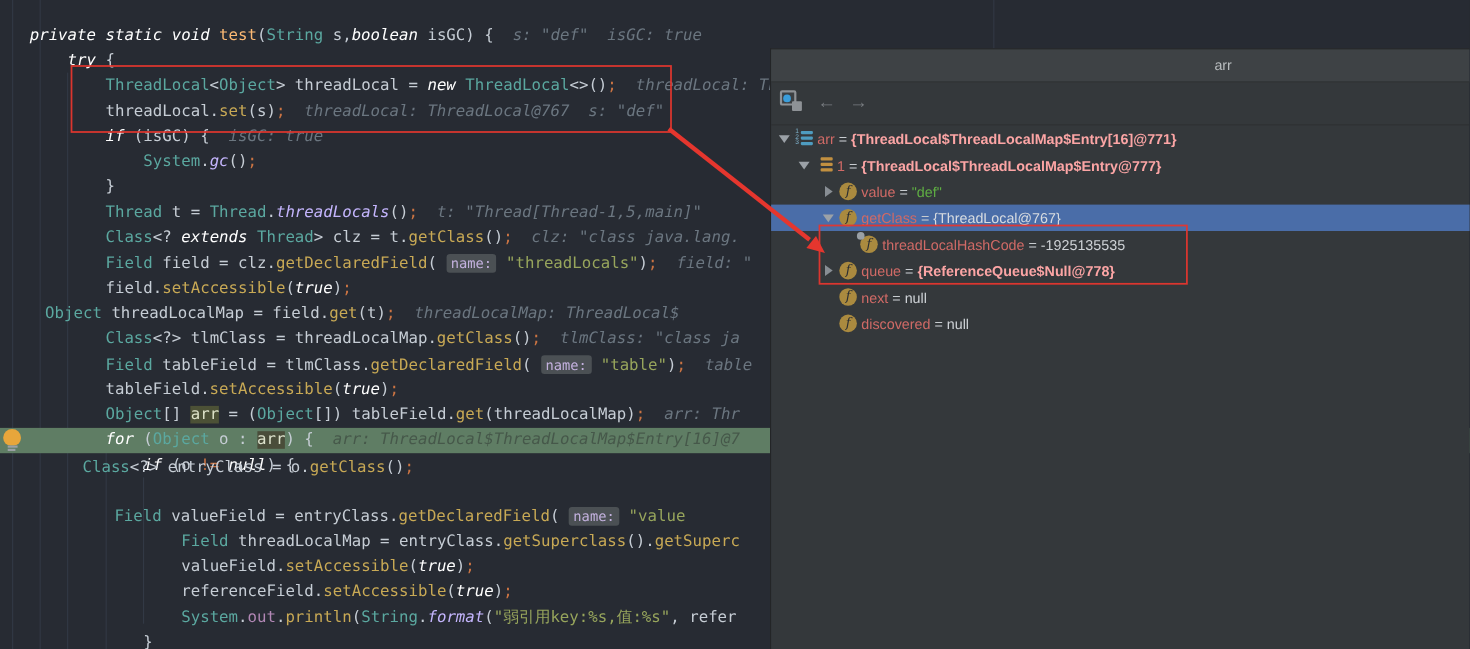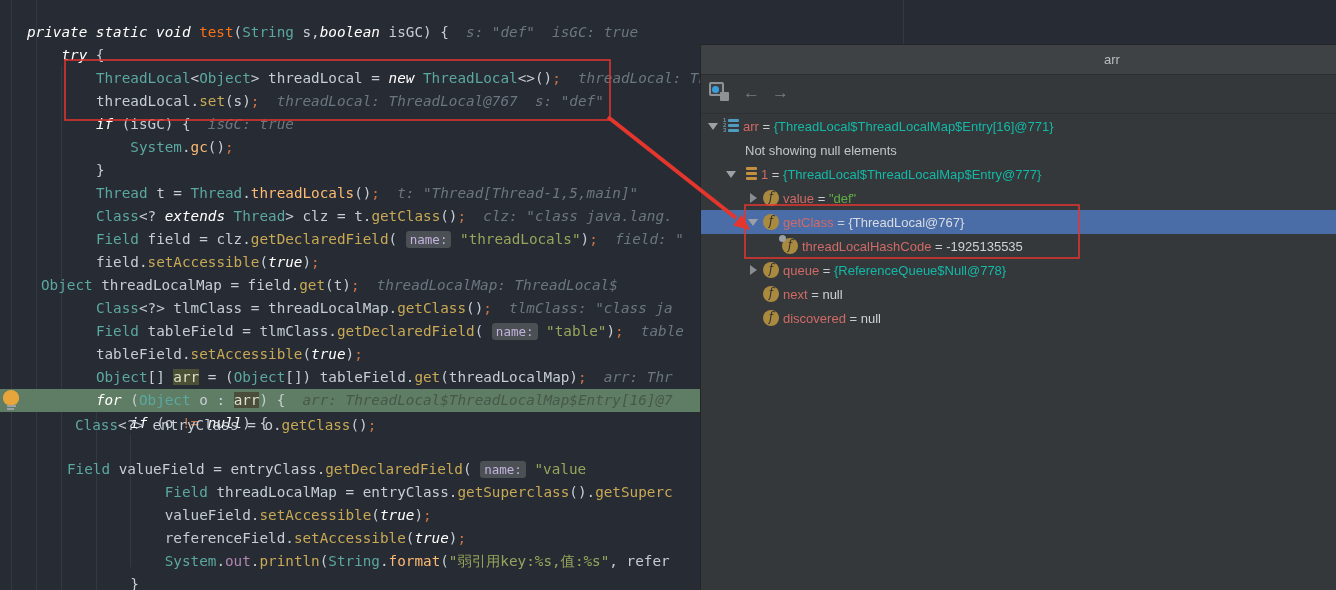--- a/index.html
+++ b/index.html
@@ -7,24 +7,24 @@
               font-family:"Liberation Sans", sans-serif; }
   #stage { position:relative; width:1336px; height:590px; overflow:hidden; }
 
   
   #editor { position:absolute; inset:0; background:#272b33; }
   .vguide { position:absolute; width:1px; background:#323945; }
   .exec-bg { position:absolute; left:0; width:1336px; height:23px; background:#5f7d64; }
   .code-line { position:absolute; left:0; width:1336px; height:23px; line-height:23px;
                white-space:pre; font-family:"DejaVu Sans Mono", monospace; font-size:14.3px; }
   .tk-kw   { color:#ffffff; font-style:italic; }
-  .tk-mdecl{ color:#f97316;text-align:right; }
+  .tk-mdecl{ color:#fdba74;text-align:right; }
   .tk-ty   { color:#5ba8a0; }
   .tk-fn   { color:#c8a955; }
-  .tk-sfn  { color:#fdba74; }
+  .tk-sfn  { color:#c4b5fd; font-style:italic; }
   .tk-v    { color:#c6cdd5; }
   .tk-pn   { color:#c6cdd5; }
   .tk-sc   { color:#cb7443; }
   .tk-str  { color:#97a55c; }
   .tk-fld  { color:#b287b5; }
   .tk-hint { color:#6b7680; font-style:italic; }
   .tk-hintg{ color:#46584a; font-style:italic; }
   .tk-pill { background:#4b5054; color:#c3b1de; border-radius:3px; padding:1px 4px;
              font-size:12.5px; font-style:normal; }
   .tk-hlw  { color:#dde2c8; background:#4c5136; }
@@ -73,21 +73,21 @@
   .ic-f-dot { position:absolute; left:-3px; top:-3px; width:7px; height:7px;
               border-radius:50%; background:#9aa0a5; }
   .ic-arr { position:absolute; left:0; top:1px; width:16px; height:14px; }
   .ic-arr i { position:absolute; left:5px; width:11px; height:3px; border-radius:1px; }
   .ic-arr.blue i { background:#4e9cc0; }
   .ic-arr.orange i { background:#c29040; }
   .ic-arr em { position:absolute; left:0; top:-1px; width:5px; font-style:normal;
                font-size:6px; line-height:5.2px; color:#7fb2cc; }
   .tname { color:#d06a66; }
   .tsep  { color:#c8ccd0; }
-  .tv-ref { color:#14b8a6; }
+  .tv-ref { color:#fca5a5;font-weight:bold; }
   .tv-ref-sel { color:#d8dce0; }
   .tv-str { color:#5fae43; }
   .tv-plain { color:#ced2d6; }
   .tnote { color:#c2c6c9; }
 
   
   #annot { position:absolute; inset:0; pointer-events:none; }
 </style>
 </head>
 <body>
@@ -116,21 +116,21 @@
         <div class="code-line" style="top: 227.5px; padding-left: 95.88px;"><span class="tk-ty">Field</span><span class="tk-v"> field = clz</span><span class="tk-pn">.</span><span class="tk-fn">getDeclaredField</span><span class="tk-pn">( </span><span class="tk-pill">name:</span><span class="tk-str"> "threadLocals"</span><span class="tk-pn">)</span><span class="tk-sc">;</span><span class="tk-hint">  field: "</span></div>
         <div class="code-line" style="top: 250.5px; padding-left: 95.88px;"><span class="tk-v">field</span><span class="tk-pn">.</span><span class="tk-fn">setAccessible</span><span class="tk-pn">(</span><span class="tk-kw">true</span><span class="tk-pn">)</span><span class="tk-sc">;</span></div>
         <div class="code-line" style="top: 273.5px; padding-left: 41px;"><span class="tk-ty">Object</span><span class="tk-v"> threadLocalMap = field</span><span class="tk-pn">.</span><span class="tk-fn">get</span><span class="tk-pn">(</span><span class="tk-v">t</span><span class="tk-pn">)</span><span class="tk-sc">;</span><span class="tk-hint">  threadLocalMap: ThreadLocal$</span></div>
         <div class="code-line" style="top: 296.5px; padding-left: 95.88px;"><span class="tk-ty">Class</span><span class="tk-pn">&lt;?&gt; </span><span class="tk-v">tlmClass = threadLocalMap</span><span class="tk-pn">.</span><span class="tk-fn">getClass</span><span class="tk-pn">()</span><span class="tk-sc">;</span><span class="tk-hint">  tlmClass: "class ja</span></div>
         <div class="code-line" style="top: 319.5px; padding-left: 95.88px;"><span class="tk-ty">Field</span><span class="tk-v"> tableField = tlmClass</span><span class="tk-pn">.</span><span class="tk-fn">getDeclaredField</span><span class="tk-pn">( </span><span class="tk-pill">name:</span><span class="tk-str"> "table"</span><span class="tk-pn">)</span><span class="tk-sc">;</span><span class="tk-hint">  table</span></div>
         <div class="code-line" style="top: 342.5px; padding-left: 95.88px;"><span class="tk-v">tableField</span><span class="tk-pn">.</span><span class="tk-fn">setAccessible</span><span class="tk-pn">(</span><span class="tk-kw">true</span><span class="tk-pn">)</span><span class="tk-sc">;</span></div>
         <div class="code-line" style="top: 365.5px; padding-left: 95.88px;"><span class="tk-ty">Object</span><span class="tk-pn">[] </span><span class="tk-hlw">arr</span><span class="tk-v"> = (</span><span class="tk-ty">Object</span><span class="tk-pn">[]) </span><span class="tk-v">tableField</span><span class="tk-pn">.</span><span class="tk-fn">get</span><span class="tk-pn">(</span><span class="tk-v">threadLocalMap</span><span class="tk-pn">)</span><span class="tk-sc">;</span><span class="tk-hint">  arr: Thr</span></div>
         <div class="code-line" style="top: 388.5px; padding-left: 95.88px;"><span class="tk-kw">for</span><span class="tk-v"> (</span><span class="tk-ty">Object</span><span class="tk-v"> o : </span><span class="tk-hlr">arr</span><span class="tk-v">) {</span><span class="tk-hintg">  arr: ThreadLocal$ThreadLocalMap$Entry[16]@7</span></div>
         <div class="code-line" style="top: 411.5px; padding-left: 130.32px;"><span class="tk-kw">if</span><span class="tk-v"> (o </span><span class="tk-sc">!=</span><span class="tk-kw"> null</span><span class="tk-v">) {</span></div>
         <div class="code-line" style="top: 414px; padding-left: 75px;"><span class="tk-ty">Class</span><span class="tk-pn">&lt;?&gt; </span><span class="tk-v">entryClass = o</span><span class="tk-pn">.</span><span class="tk-fn">getClass</span><span class="tk-pn">()</span><span class="tk-sc">;</span></div>
-        <div class="code-line" style="top: 457.5px; padding-left: 67px;"><span class="tk-ty">Field</span><span class="tk-v"> valueField = entryClass</span><span class="tk-pn">.</span><span class="tk-fn">getDeclaredField</span><span class="tk-pn">( </span><span class="tk-pill">name:</span><span class="tk-str"> "value</span></div>
+        <div class="code-line" style="top: 457.5px; padding-left: 104px;"><span class="tk-ty">Field</span><span class="tk-v"> valueField = entryClass</span><span class="tk-pn">.</span><span class="tk-fn">getDeclaredField</span><span class="tk-pn">( </span><span class="tk-pill">name:</span><span class="tk-str"> "value</span></div>
         <div class="code-line" style="top: 480.5px; padding-left: 164.76px;"><span class="tk-ty">Field</span><span class="tk-v"> threadLocalMap = entryClass</span><span class="tk-pn">.</span><span class="tk-fn">getSuperclass</span><span class="tk-pn">().</span><span class="tk-fn">getSuperc</span></div>
         <div class="code-line" style="top: 503.5px; padding-left: 164.76px;"><span class="tk-v">valueField</span><span class="tk-pn">.</span><span class="tk-fn">setAccessible</span><span class="tk-pn">(</span><span class="tk-kw">true</span><span class="tk-pn">)</span><span class="tk-sc">;</span></div>
         <div class="code-line" style="top: 526.5px; padding-left: 164.76px;"><span class="tk-v">referenceField</span><span class="tk-pn">.</span><span class="tk-fn">setAccessible</span><span class="tk-pn">(</span><span class="tk-kw">true</span><span class="tk-pn">)</span><span class="tk-sc">;</span></div>
         <div class="code-line" style="top: 549.5px; padding-left: 164.76px;"><span class="tk-ty">System</span><span class="tk-pn">.</span><span class="tk-fld">out</span><span class="tk-pn">.</span><span class="tk-fn">println</span><span class="tk-pn">(</span><span class="tk-ty">String</span><span class="tk-pn">.</span><span class="tk-sfn">format</span><span class="tk-pn">(</span><span class="tk-str">"弱引用key:%s,值:%s"</span><span class="tk-pn">, </span><span class="tk-v">refer</span></div>
         <div class="code-line" style="top: 572.5px; padding-left: 130.32px;"><span class="tk-v">}</span></div>
       </div>
     <div id="bulb">
       <div class="globe"></div>
       <div class="base1"></div>
       <div class="base2"></div>
@@ -145,21 +145,20 @@
       <div id="ic-inspect">
         <div class="sq1"></div>
         <div class="dot"></div>
         <div class="sq2"></div>
       </div>
       <span class="tb-arrow" style="left:42px;">←</span>
       <span class="tb-arrow" style="left:71px;">→</span>
     </div>
     <div id="var-tree">
         <div class="trow" style="padding-left: 6px;"><span class="cell-exp exp-open"></span><span class="cell-icon"><span class="ic-arr blue"><em>1<br>2<br>3</em><i style="top:0"></i><i style="top:5px"></i><i style="top:10px"></i></span></span><span class="tname">arr</span><span class="tsep"> = </span><span class="tv-ref">{ThreadLocal$ThreadLocalMap$Entry[16]@771}</span></div>
-        <div class="trow" style="padding-left: 44px;"><span class="tnote">Not showing null elements</span></div>
         <div class="trow" style="padding-left: 24px;"><span class="cell-exp exp-open"></span><span class="cell-icon"><span class="ic-arr orange"><i style="top:0"></i><i style="top:5px"></i><i style="top:10px"></i></span></span><span class="tname">1</span><span class="tsep"> = </span><span class="tv-ref">{ThreadLocal$ThreadLocalMap$Entry@777}</span></div>
         <div class="trow" style="padding-left: 46px;"><span class="cell-exp exp-closed"></span><span class="cell-icon"><span class="ic-f">f</span></span><span class="tname">value</span><span class="tsep"> = </span><span class="tv-str">"def"</span></div>
         <div class="trow selected" style="padding-left: 46px;"><span class="cell-exp exp-open"></span><span class="cell-icon"><span class="ic-f">f</span></span><span class="tname">getClass</span><span class="tsep"> = </span><span class="tv-ref-sel">{ThreadLocal@767}</span></div>
         <div class="trow" style="padding-left: 65px;"><span class="cell-exp"></span><span class="cell-icon"><span class="ic-f">f<span class="ic-f-dot"></span></span></span><span class="tname">threadLocalHashCode</span><span class="tsep"> = </span><span class="tv-plain">-1925135535</span></div>
         <div class="trow" style="padding-left: 46px;"><span class="cell-exp exp-closed"></span><span class="cell-icon"><span class="ic-f">f</span></span><span class="tname">queue</span><span class="tsep"> = </span><span class="tv-ref">{ReferenceQueue$Null@778}</span></div>
         <div class="trow" style="padding-left: 46px;"><span class="cell-exp"></span><span class="cell-icon"><span class="ic-f">f</span></span><span class="tname">next</span><span class="tsep"> = </span><span class="tv-plain">null</span></div>
         <div class="trow" style="padding-left: 46px;"><span class="cell-exp"></span><span class="cell-icon"><span class="ic-f">f</span></span><span class="tname">discovered</span><span class="tsep"> = </span><span class="tv-plain">null</span></div>
       </div>
   </div>
 

